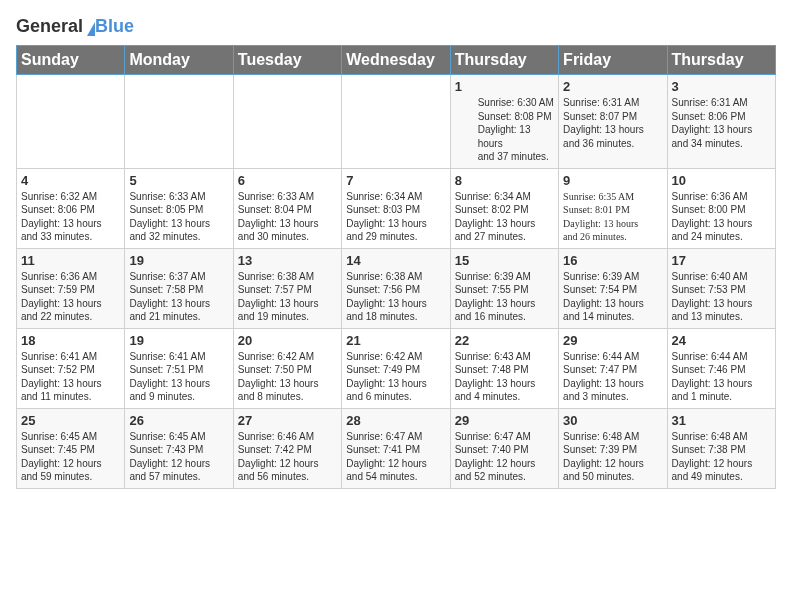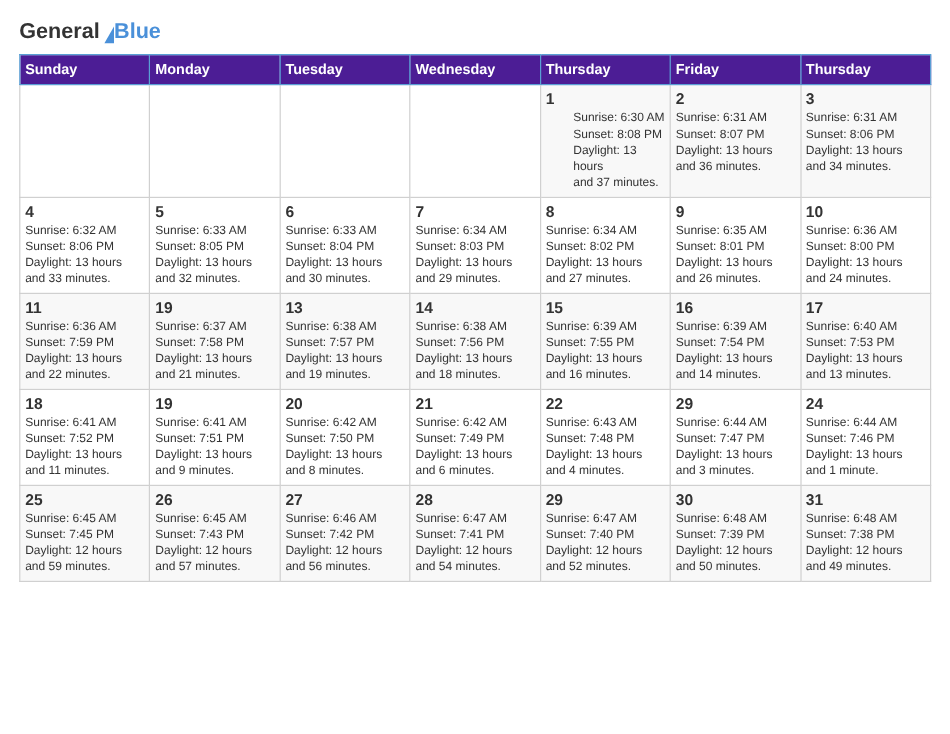--- a/index.html
+++ b/index.html
@@ -38,23 +38,23 @@
     .location {
       font-size: 14px;
       color: #333;
     }
     table {
       width: 100%;
       border-collapse: collapse;
       table-layout: fixed;
     }
     thead th {
-      background-color: #4c1d95;
+      background-color: #737373;
       color: #fff;
-      font-size: 12px;
+      font-size: 16px;
       font-weight: bold;
       padding: 5px 4px;
       text-align: left;
       border: 1px solid #5a9fd4;
     }
     tbody td {
       border: 1px solid #d0d0d0;
       vertical-align: top;
       padding: 4px 4px 4px 4px;
       font-size: 10px;
@@ -165,21 +165,21 @@
         </td>
         <td>
           <span class="day-number">8</span>
           <div class="day-info" style="white-space: pre-line;">Sunrise: 6:34 AM
 Sunset: 8:02 PM
 Daylight: 13 hours
 and 27 minutes.</div>
         </td>
         <td>
           <span class="day-number">9</span>
-          <div class="day-info" style="white-space: pre-line;">Sunrise: 6:35 AM
+          <div class="day-info" style="white-space: pre-line; font-family: Liberation Serif, serif;">Sunrise: 6:35 AM
 Sunset: 8:01 PM
 Daylight: 13 hours
 and 26 minutes.</div>
         </td>
         <td>
           <span class="day-number">10</span>
           <div class="day-info" style="white-space: pre-line;">Sunrise: 6:36 AM
 Sunset: 8:00 PM
 Daylight: 13 hours
 and 24 minutes.</div>

